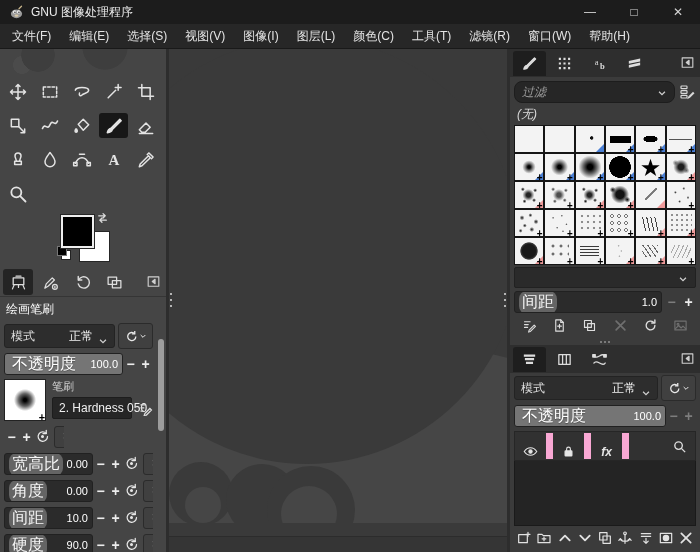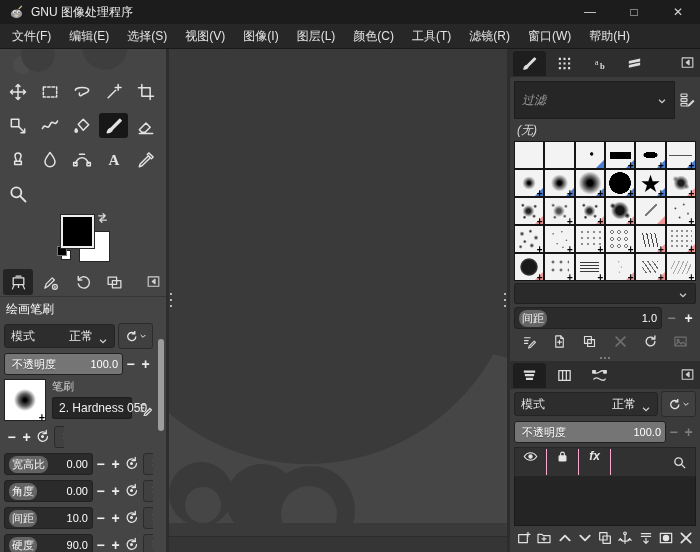--- a/index.html
+++ b/index.html
@@ -55,21 +55,21 @@
   .mode-value{margin-left:auto;display:flex;align-items:flex-end;gap:5px;color:#efefef}
   .chev{width:10px;height:10px;color:#cfcfcf}
   .chev svg{width:10px;height:10px}
   .reset-combo{width:33px;height:24px;background:#404040;border:1px solid #2b2b2b;border-radius:3px;display:flex;align-items:center;justify-content:center;gap:1px;color:#e8e8e8;flex:none}
   .reset-combo svg{width:13px;height:13px}
 
   .spin{display:flex;align-items:center;height:22px;flex:none}
   .trough{flex:1;position:relative;background:#2b2b2b;border:1px solid #212121;border-radius:3px;height:20px;display:flex;align-items:center;padding:0 4px;overflow:hidden;min-width:0}
   .trough.full{background:#757575}
   .trough.full .lbl{background:none;color:#fff;text-shadow:0 1px 1px #00000055}
-  .lbl{position:relative;background:#646464;border-radius:8px;padding:1px 3px;font-size:11px;color:#f5f5f5;white-space:nowrap}
+  .lbl{position:relative;background:#646464;border-radius:8px;padding:1px 3px;font-size:16px;color:#f5f5f5;white-space:nowrap}
   .val{position:relative;margin-left:auto;font-size:11px;color:#fff;white-space:nowrap}
   .sbtn{width:15px;text-align:center;font-size:14px;font-weight:bold;color:#ececec;line-height:20px;flex:none}
   .sbtn.dim{color:#7d7d7d}
   .sreset{width:17px;height:17px;color:#e6e6e6;margin-left:1px;flex:none}
   .sreset svg{width:15px;height:15px}
   .sliver{width:10px;height:22px;overflow:hidden;margin-left:2px;flex:none}
   .sliver .inner{width:24px;height:20px;background:#404040;border:1px solid #2b2b2b;border-radius:3px;display:flex;align-items:center;justify-content:center;color:#e0e0e0}
   .sliver svg{width:13px;height:13px}
 
   .brush-row{display:flex;gap:6px;align-items:flex-start;flex:none;height:43px}
@@ -105,21 +105,21 @@
   
   .right-dock{width:190px;background:#3b3b3b;display:flex;flex-direction:column;min-height:0}
   .rtabs{height:27px;background:#2e2e2e;display:flex;align-items:center;padding:1px 3px 0;gap:2px;flex:none}
   .rtab{width:33px;height:25px;display:flex;align-items:center;justify-content:center;border-radius:3px 3px 0 0;color:#ddd}
   .rtab.selected{background:#1e1e1e}
   .rtab svg{width:17px;height:17px}
   .panel-btn-r{margin-left:auto;width:17px;height:17px;color:#cfcfcf}
   .panel-btn-r svg{width:15px;height:15px}
 
   .filter-row{display:flex;align-items:center;gap:4px;padding:4px 4px 2px;flex:none}
-  .filter-box{flex:1;height:20px;background:#262626;border:1px solid #1d1d1d;border-radius:1px;display:flex;align-items:center;padding:8px 7px;color:#9f9f9f;font-style:italic}
+  .filter-box{flex:1;height:20px;background:#262626;border:1px solid #1d1d1d;border-radius:8px;display:flex;align-items:center;padding:0 7px;color:#9f9f9f;font-style:italic}
   .filter-box .chev{margin-left:auto}
   .tag-btn{width:17px;height:17px;color:#d8d8d8}
   .tag-btn svg{width:16px;height:16px}
   .none-label{padding:1px 7px 2px;color:#dadada;font-style:italic;flex:none}
 
   .bgrid{margin:0 4px;display:grid;grid-template-columns:repeat(6,1fr);gap:2px;background:#151515;border:1px solid #151515;flex:none}
   .cell{height:26px;background:#f3f3f3;position:relative;overflow:hidden}
   .cell .g{position:absolute;inset:0}
   .cell .star{position:absolute;inset:0;color:#000;font-size:24px;line-height:27px;text-align:center}
   .cnr{position:absolute;right:0;bottom:0;width:0;height:0;border-left:8px solid transparent}
@@ -183,21 +183,21 @@
   .spacing-row{display:flex;align-items:center;margin:1px 4px;gap:2px;flex:none}
   .bacts{display:flex;justify-content:space-between;align-items:center;padding:4px 12px 2px;flex:none;color:#dedede}
   .bacts svg{width:15px;height:15px}
   .disabled{opacity:.32}
   .dots3{height:7px;display:flex;justify-content:center;align-items:center;gap:2px;flex:none}
   .dots3 i{width:2px;height:2px;border-radius:50%;background:#909090}
 
   .rmode-row{display:flex;align-items:center;gap:3px;margin:2px 4px 0;flex:none}
   .ropac{margin:4px 4px 0;flex:none}
   .lhdr{display:flex;align-items:center;background:#313131;border:1px solid #262626;margin:4px 4px 0;height:28px;flex:none}
-  .hbtn{width:31px;height:26px;display:flex;align-items:flex-start;justify-content:center;border-right:1px solid #f9a8d4;color:#e6e6e6}
+  .hbtn{width:31px;height:26px;display:flex;align-items:flex-end;justify-content:center;border-right:7px solid #f9a8d4;color:#e6e6e6}
   .hbtn svg{width:15px;height:15px}
   .fx-txt{font-size:12px;font-weight:bold;font-style:italic;color:#e6e6e6}
   .search-ic{margin-left:auto;margin-right:8px;width:15px;height:15px;color:#dcdcdc}
   .search-ic svg{width:15px;height:15px}
   .llist{flex:1;margin:0 4px;background:#242424;border:1px solid #1a1a1a;border-top:none;min-height:30px}
   .lbtns{height:26px;display:flex;align-items:center;justify-content:space-between;padding:0 6px;flex:none;color:#e2e2e2}
   .lbtns svg{width:16px;height:16px}
 </style>
 </head>
 <body>

